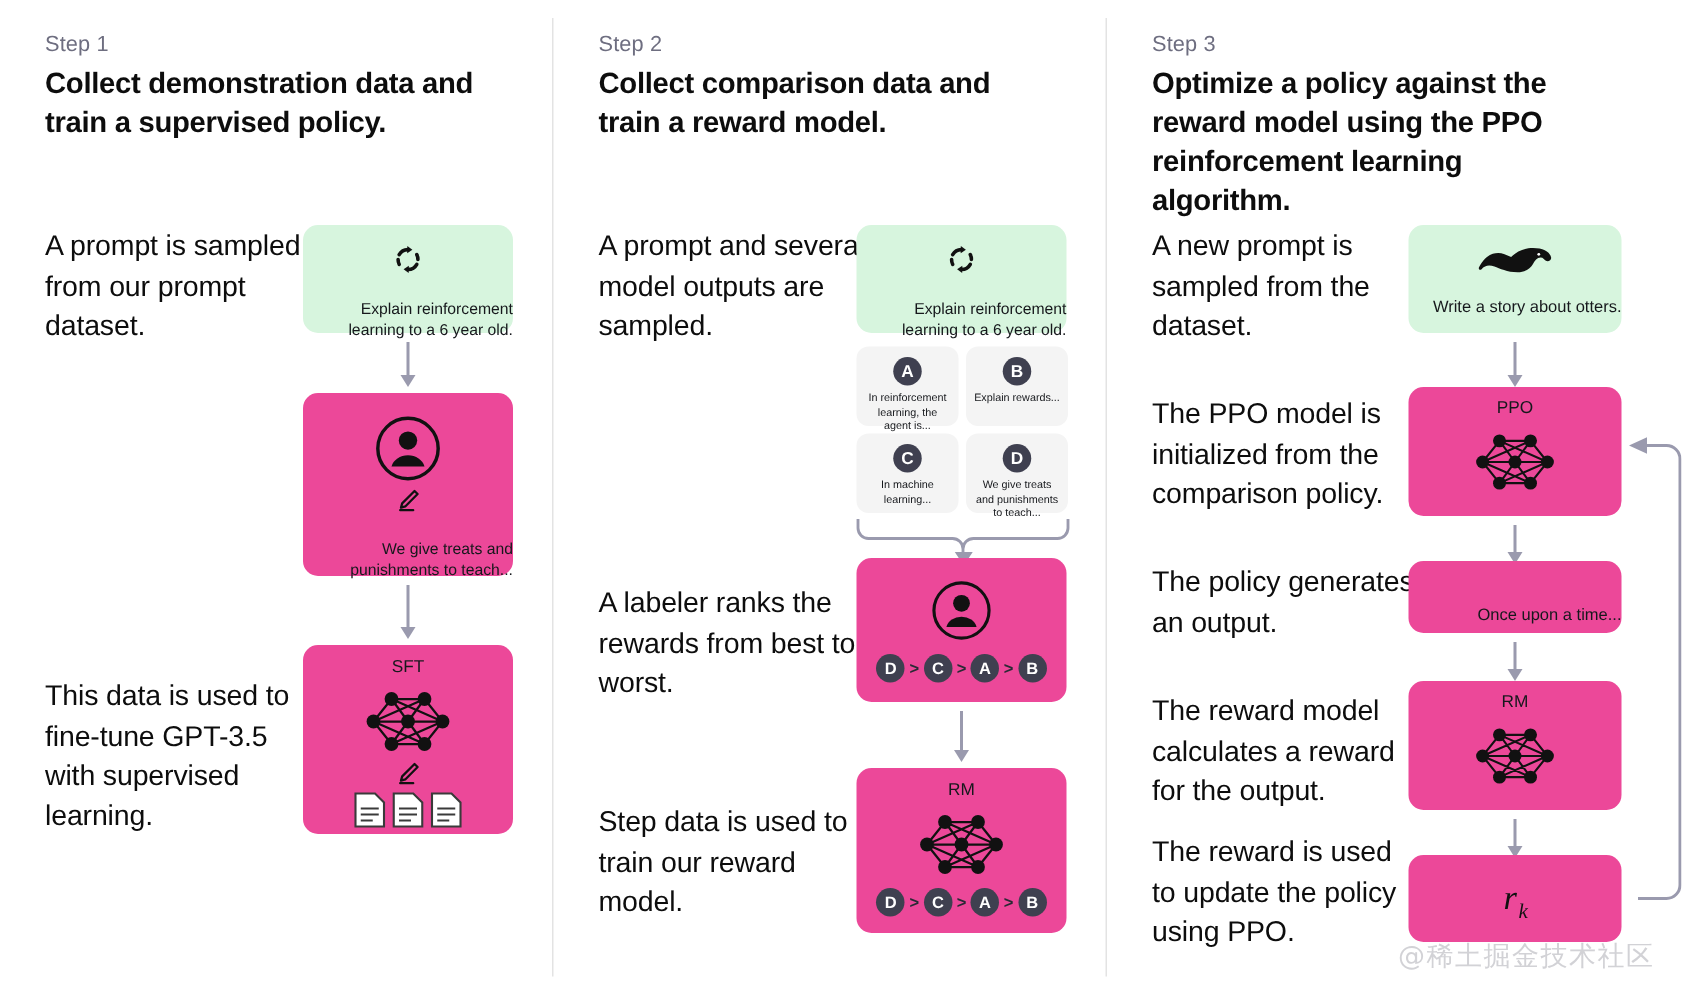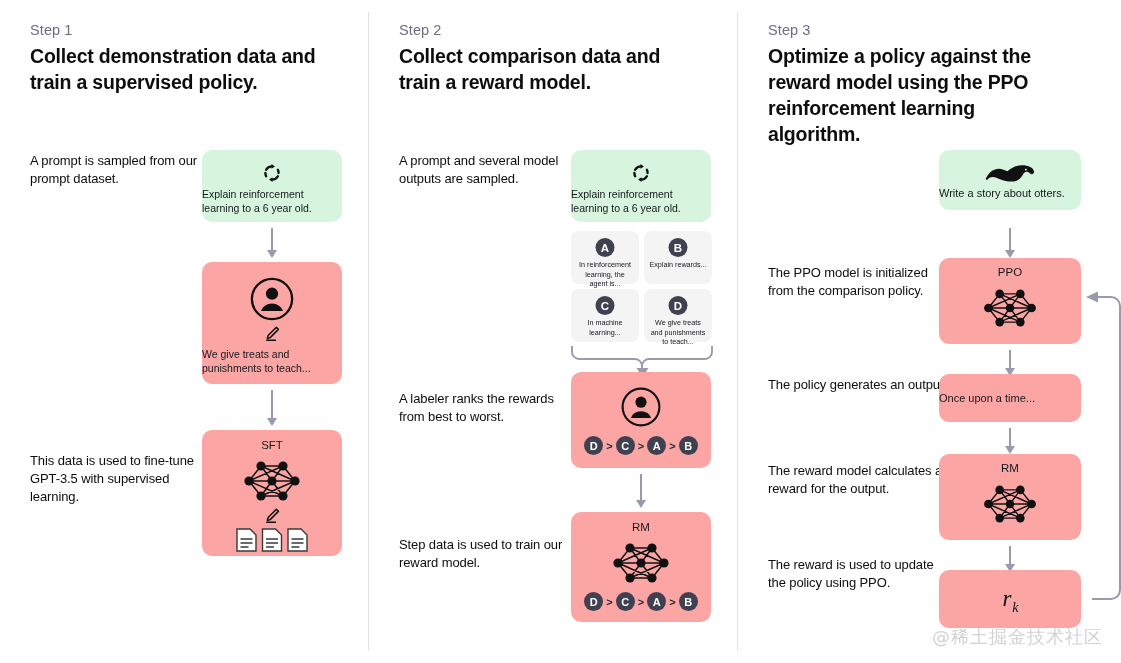--- a/index.html
+++ b/index.html
@@ -31,36 +31,37 @@
   }
   .step-title {
     position: absolute; left: 30px; top: 44px;
     font-size: 19.5px; font-weight: bold; color: #0d0d0d;
     line-height: 1.33; letter-spacing: -.2px;
   }
 
   
   .desc {
     position: absolute; left: 30px;
-    font-size: 13px; color: #0d0d0d; line-height: 1.4;
+    font-size: 19px; color: #0d0d0d; line-height: 1.4;
     letter-spacing: -.1px; width: 180px;
   }
 
   
   .box {
     position: absolute;
-    background: #fca5a5;
+    background: #ec4899;
     border-radius: 10px;
   }
   .box.green { background: #d7f5de; }
 
   .box-caption {
     position: absolute; left: 0; right: 0;
-    text-align: left; color: #16181c;
+    text-align: right; color: #16181c;
     line-height: 1.33;
+    margin-top: 12px;
   }
   .box-title {
     position: absolute; left: 0; right: 0;
     text-align: center; font-size: 11.5px; color: #16181c;
   }
 
   
   .arrow { position: absolute; }
   .arrow .shaft {
     position: absolute; left: 50%; top: 0;
@@ -318,26 +319,27 @@
         <span class="rank-gt">&gt;</span>
         <span class="rank-badge">B</span>
       </div>
     </div>
   </div>
 
   <div class="col" id="col-3">
     <div class="step-label">Step 3</div>
     <div class="step-title" style="width:300px">Optimize a policy against the reward model using the PPO reinforcement learning algorithm.</div>
 
+    <div class="desc" style="top:152px">A new prompt is sampled from the dataset.</div>
     <div class="desc" style="top:264px">The PPO model is initialized from the comparison policy.</div>
     <div class="desc" style="top:376px">The policy generates an output.</div>
     <div class="desc" style="top:462px">The reward model calculates a reward for the output.</div>
     <div class="desc" style="top:556px">The reward is used to update the policy using PPO.</div>
 
-    <div class="box green" style="left:201px; top:150px; width:142px; height:60px;">
+    <div class="box green" style="left:201px; top:150px; width:142px; height:72px;">
       <span style="position:absolute;left:50%;top:11px;transform:translateX(-50%)">
         <svg width="52" height="24" viewBox="0 0 60 28">
           <path d="M2 20 C6 13 10 9 17 9 C21 9 24 11 27 12 C31 8 37 5 44 5
                    C52 5 57 8 58 12 C58.8 14.5 56 16 54 15 C52.5 14.2 52 12.5 50 12.5
                    C47 12.5 45.5 15 44 17.5 C42 21 38 24 32 24 C24 24 18 21 14 19.5
                    C10 18 6.5 18.5 4 21.5 C3 22.8 1.3 21.6 2 20 Z" fill="#111"></path>
           <circle cx="48.5" cy="10" r="1.1" fill="#fff"></circle>
         </svg>
       </span>
       <div class="box-caption" style="top:36px; font-size:11px;">Write a story about otters.</div>

